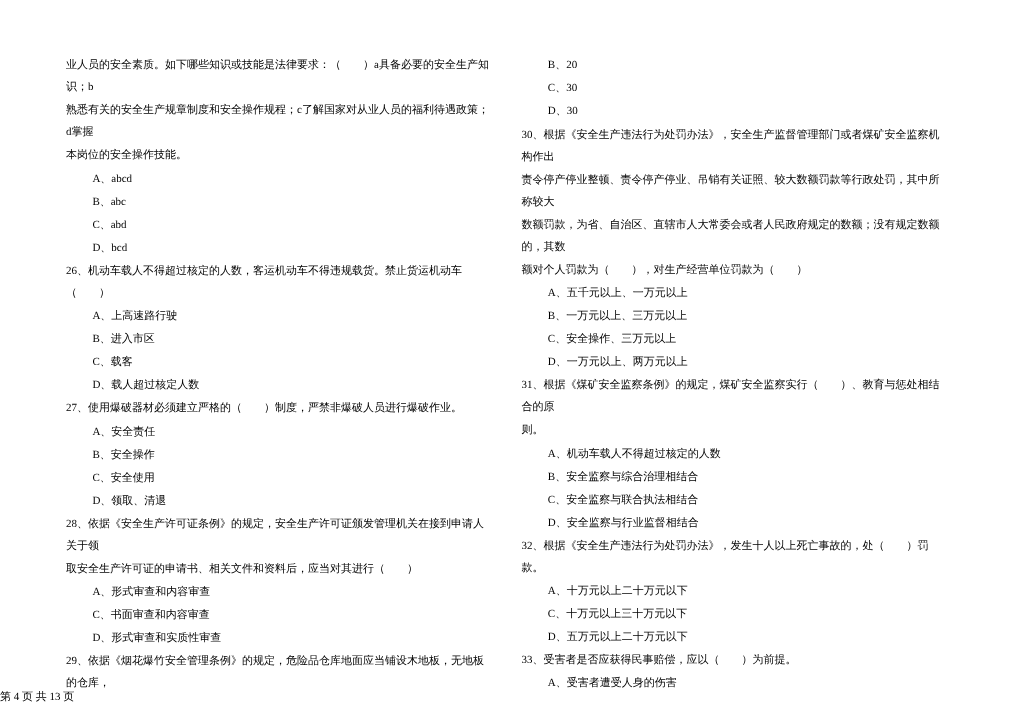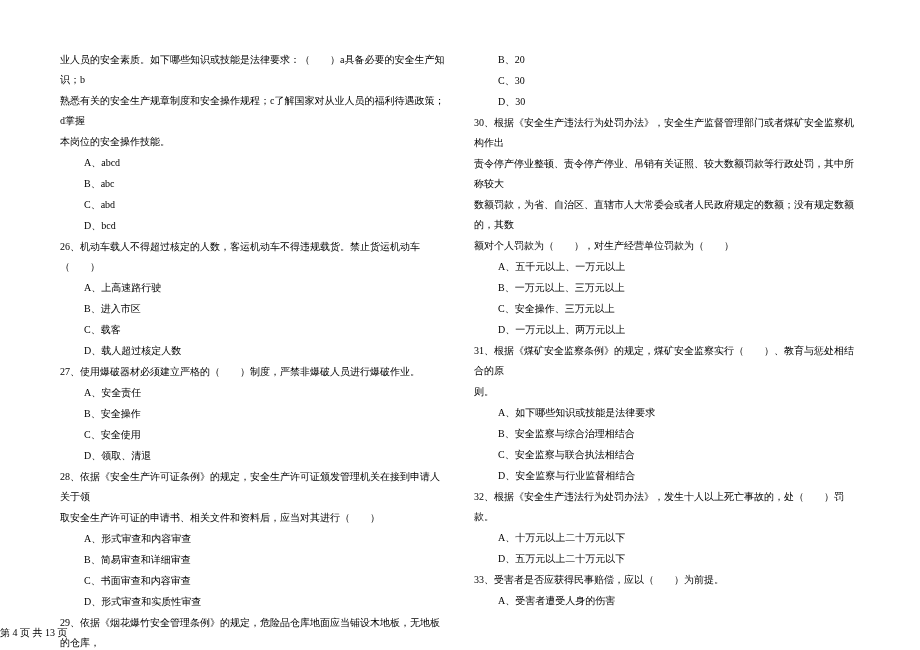--- a/index.html
+++ b/index.html
@@ -63,21 +63,20 @@
 
     <div class="line">27、使用爆破器材必须建立严格的（　　）制度，严禁非爆破人员进行爆破作业。</div>
     <div class="line indent-1">A、安全责任</div>
     <div class="line indent-1">B、安全操作</div>
     <div class="line indent-1">C、安全使用</div>
     <div class="line indent-1">D、领取、清退</div>
 
     <div class="line">28、依据《安全生产许可证条例》的规定，安全生产许可证颁发管理机关在接到申请人关于领</div>
     <div class="line">取安全生产许可证的申请书、相关文件和资料后，应当对其进行（　　）</div>
     <div class="line indent-1">A、形式审查和内容审查</div>
-    <div class="line indent-1">B、简易审查和详细审查</div>
     <div class="line indent-1">C、书面审查和内容审查</div>
     <div class="line indent-1">D、形式审查和实质性审查</div>
 
     <div class="line">29、依据《烟花爆竹安全管理条例》的规定，危险品仓库地面应当铺设木地板，无地板的仓库，</div>
 
   </div>
 
   <div class="column">
     <div class="line indent-1">B、20</div>
     <div class="line indent-1">C、30</div>
@@ -87,27 +86,28 @@
     <div class="line">责令停产停业整顿、责令停产停业、吊销有关证照、较大数额罚款等行政处罚，其中所称较大</div>
     <div class="line">数额罚款，为省、自治区、直辖市人大常委会或者人民政府规定的数额；没有规定数额的，其数</div>
     <div class="line">额对个人罚款为（　　），对生产经营单位罚款为（　　）</div>
     <div class="line indent-1">A、五千元以上、一万元以上</div>
     <div class="line indent-1">B、一万元以上、三万元以上</div>
     <div class="line indent-1">C、安全操作、三万元以上</div>
     <div class="line indent-1">D、一万元以上、两万元以上</div>
 
     <div class="line">31、根据《煤矿安全监察条例》的规定，煤矿安全监察实行（　　）、教育与惩处相结合的原</div>
     <div class="line">则。</div>
-    <div class="line indent-1">A、如下哪些知识或技能是法律要求</div>
+    <div class="line indent-1">A、机动车载人不得超过核定的人数</div>
     <div class="line indent-1">B、安全监察与综合治理相结合</div>
     <div class="line indent-1">C、安全监察与联合执法相结合</div>
     <div class="line indent-1">D、安全监察与行业监督相结合</div>
 
     <div class="line">32、根据《安全生产违法行为处罚办法》，发生十人以上死亡事故的，处（　　）罚款。</div>
     <div class="line indent-1">A、十万元以上二十万元以下</div>
+    <div class="line indent-1">C、十万元以上三十万元以下</div>
     <div class="line indent-1">D、五万元以上二十万元以下</div>
 
     <div class="line">33、受害者是否应获得民事赔偿，应以（　　）为前提。</div>
     <div class="line indent-1">A、受害者遭受人身的伤害</div>
 
   </div>
 </div>
 
 <div class="footer">第 4 页 共 13 页</div>
 

